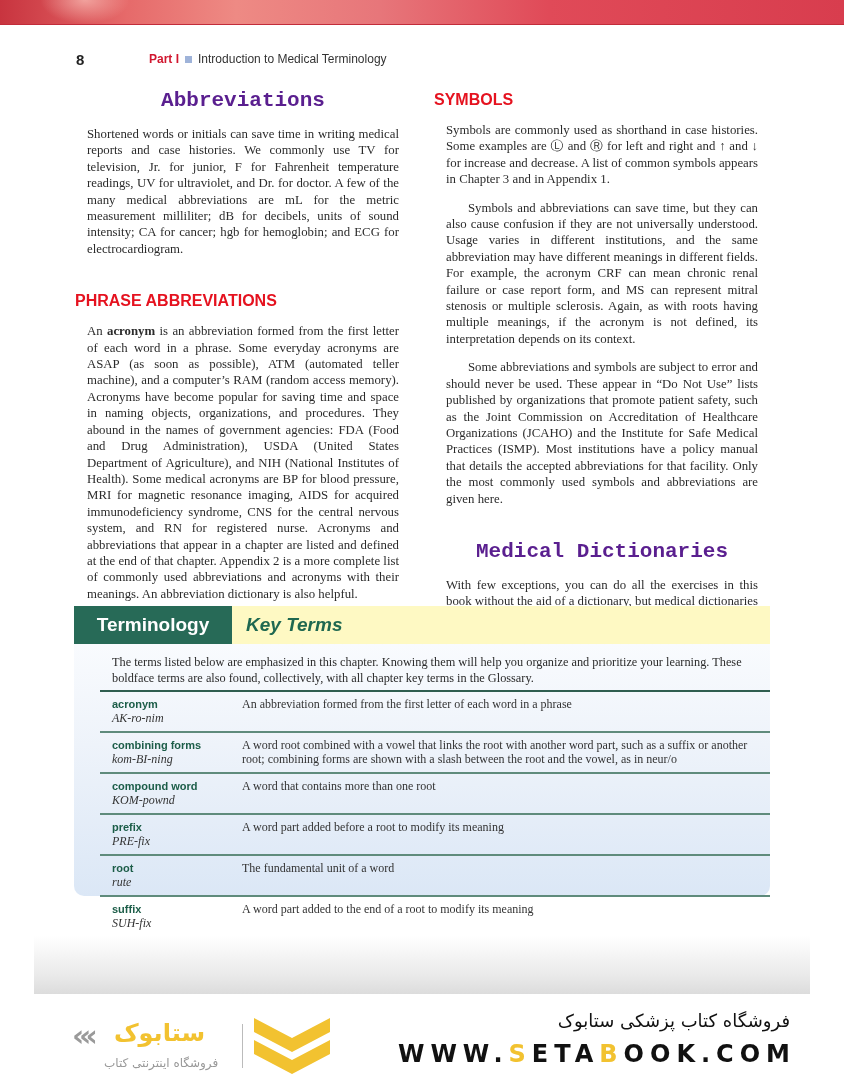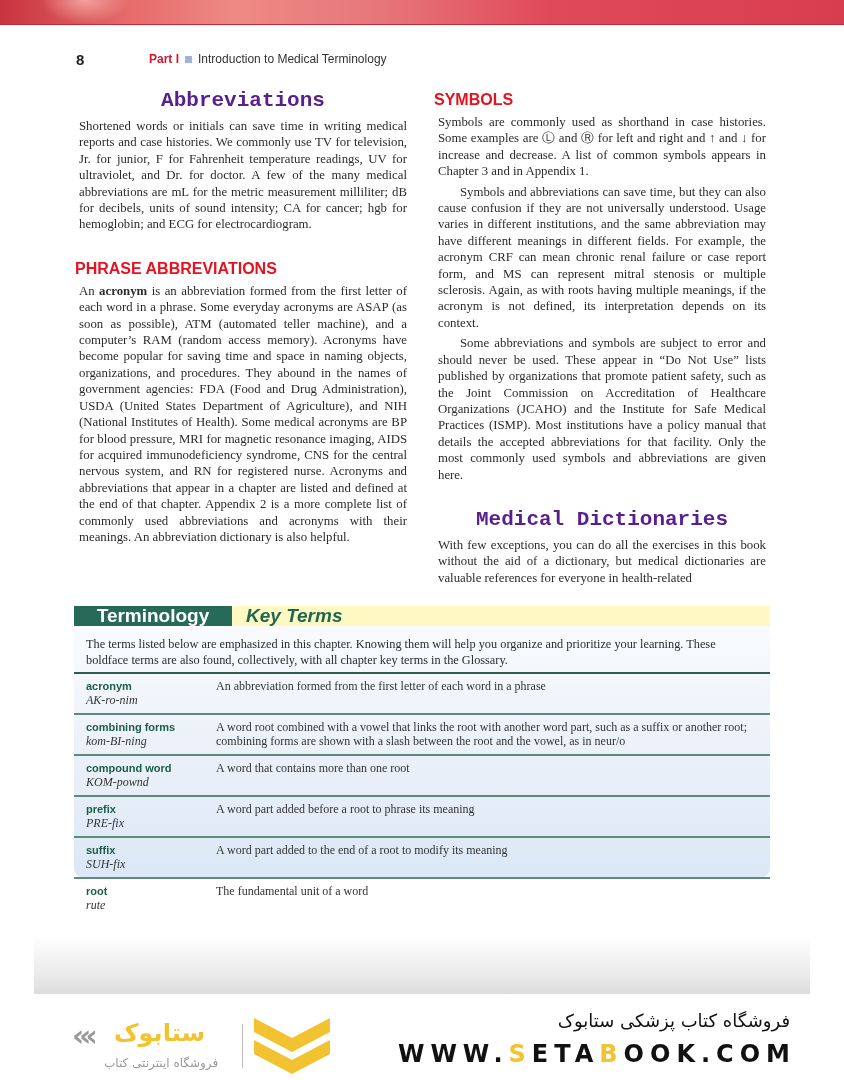--- a/index.html
+++ b/index.html
@@ -34,46 +34,47 @@
 
   h1.hd {
     font-family: Liberation Mono, monospace; font-weight: bold;
     color: #5a1f8f; font-size: 21px; margin: 0 0 3px 0; line-height: 26px; text-align: center;
   }
   h2.hd {
     font-family: "Liberation Sans", sans-serif; font-weight: bold;
     color: #e5121f; font-size: 16px; margin: 0 0 2px 0; line-height: 20px;
   }
   p.body {
-    margin: 4px; font-size: 12.8px; line-height: 16.4px; text-align: justify;
+    margin: 12px; font-size: 12.8px; line-height: 16.4px; text-align: justify;
     hyphens: auto;
   }
   p.indent { text-indent: 22px; }
   .gap-lg { height: 22px; }
   .gap-md { height: 20px; }
   b.term { font-weight: bold; }
 
   .term-box {
     position: absolute; left: 74px; top: 606px; width: 696px; height: 330px;
   }
-  .term-header { display: flex; height: 20px; }
+  .term-header { display: flex; height: 38px; }
   .term-tab {
     background: #276a57; color: #fff; width: 158px;
     font-family: "Liberation Sans", sans-serif; font-weight: bold; font-size: 19px;
     display: flex; align-items: center; justify-content: center;
   }
   .term-sub {
     flex: 1; background: #fef9c3; color: #1f6850;
     font-family: "Liberation Sans", sans-serif; font-weight: bold; font-style: italic; font-size: 19px;
     display: flex; align-items: center; padding-left: 14px;
   }
   .term-body {
     background: linear-gradient(180deg, #f9fbfe 0%, #eef3fa 40%, #dbe7f6 100%);
     border-radius: 0 0 10px 10px;
     height: 252px;
+    padding-left: 26px;
   }
   .term-intro {
     font-size: 12.3px; line-height: 16px; padding: 10px 12px 4px 12px; margin: 0;
   }
   .term-table { width: 100%; border-collapse: collapse; }
   .term-table tr { border-top: 2px solid #5f8b7c; }
   .term-table tr:first-child { border-top: 2px solid #2f5e50; }
   .term-table td { vertical-align: top; padding: 5px 12px 4px 12px; font-size: 12px; line-height: 14px; height: 30px; }
   .term-table td.tname { width: 106px; }
   .tword { font-family: "Liberation Sans", sans-serif; font-weight: bold; color: #1c5d48; font-size: 11px; display: block; }
@@ -169,35 +170,35 @@
               <span class="tword">compound word</span>
               <span class="tpron">KOM-pownd</span>
             </td>
           <td class="tdef">A word that contains more than one root</td>
         </tr>
         <tr>
           <td class="tname">
               <span class="tword">prefix</span>
               <span class="tpron">PRE-fix</span>
             </td>
-          <td class="tdef">A word part added before a root to phrase its meaning</td>
+          <td class="tdef">A word part added before a root to modify its meaning</td>
+        </tr>
+        <tr>
+          <td class="tname">
+              <span class="tword">root</span>
+              <span class="tpron">rute</span>
+            </td>
+          <td class="tdef">The fundamental unit of a word</td>
         </tr>
         <tr>
           <td class="tname">
               <span class="tword">suffix</span>
               <span class="tpron">SUH-fix</span>
             </td>
           <td class="tdef">A word part added to the end of a root to modify its meaning</td>
-        </tr>
-        <tr>
-          <td class="tname">
-              <span class="tword">root</span>
-              <span class="tpron">rute</span>
-            </td>
-          <td class="tdef">The fundamental unit of a word</td>
         </tr>
       </tbody>
     </table>
   </div>
 </div>
 
 <div class="bottom-shade"></div>
 
 <div class="footer">
   <div class="logo-area">

